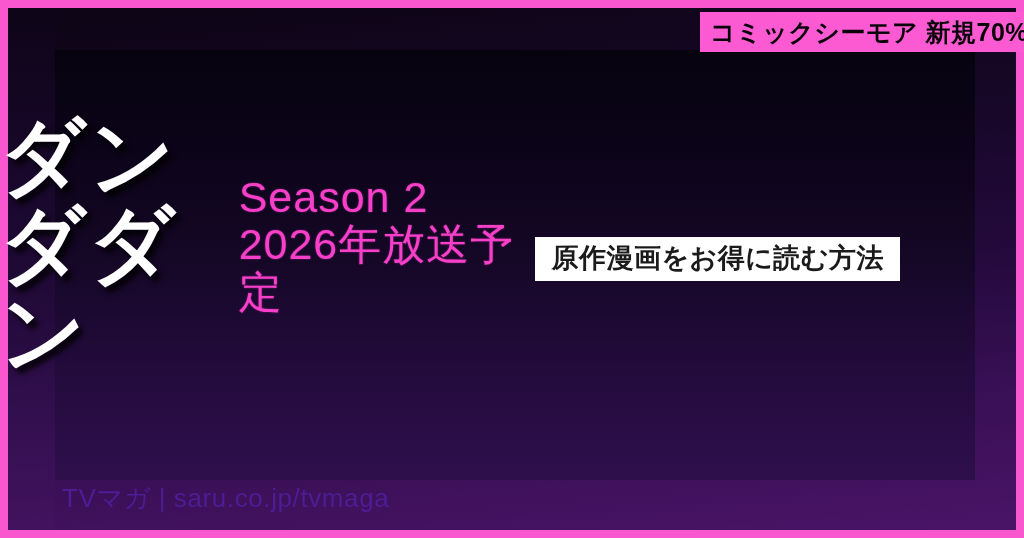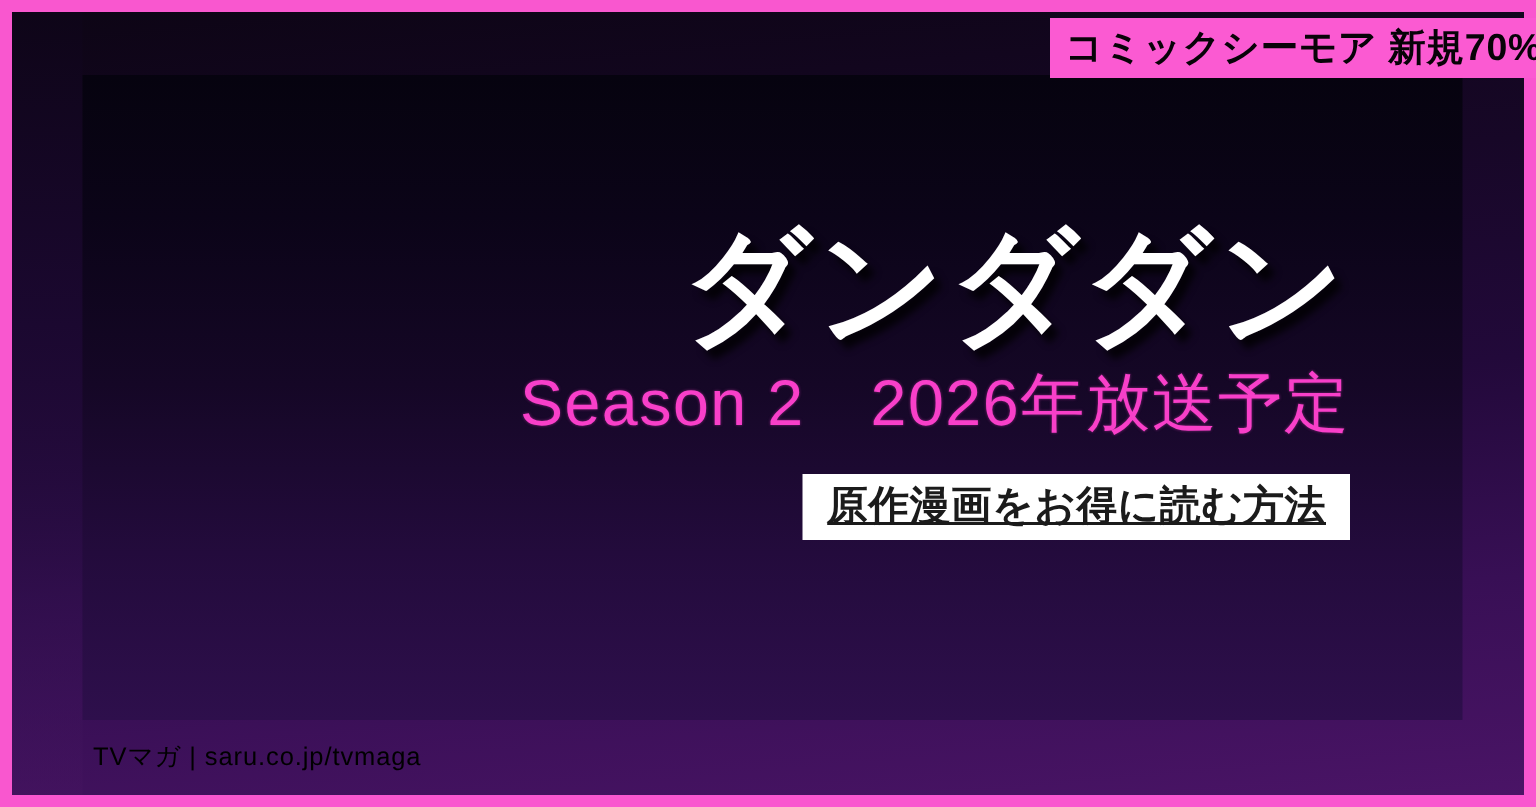--- a/index.html
+++ b/index.html
@@ -84,22 +84,22 @@
   }
 
   
   .hero {
     position: absolute;
     left: 0;
     top: 0;
     width: 900px;
     height: 538px;
     display: flex;
-    flex-direction: column;
-    align-items: flex-end;
+    flex-direction: row;
+    align-items: center;
     justify-content: center;
     z-index: 3;
     pointer-events: none;
   }
   .hero > * { pointer-events: auto; }
 
   .title {
     color: #ffffff;
     font-size: 84px;
     font-weight: 700;
@@ -126,31 +126,30 @@
     padding: 5px 16px 7px 16px;
     transform: translateY(-10px);
   }
   .caption-text {
     color: #1b1b1b;
     font-size: 27px;
     font-weight: 700;
     letter-spacing: 0.5px;
     line-height: 1.2;
     white-space: nowrap;
-    text-decoration: underline;
   }
 
   
   .credit {
     position: absolute;
     left: 62px;
     bottom: 22px;
     z-index: 4;
-    color: #000000;
-    font-size: 17px;
+    color: #4c1d95;
+    font-size: 26px;
     font-weight: 400;
     letter-spacing: 0.6px;
     white-space: nowrap;
   }
 </style>
 </head>
 <body>
 
 <div id="stage">
 

